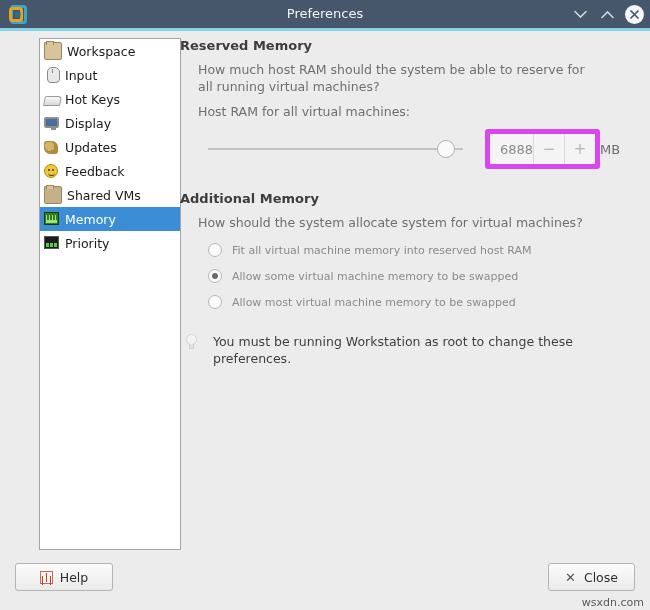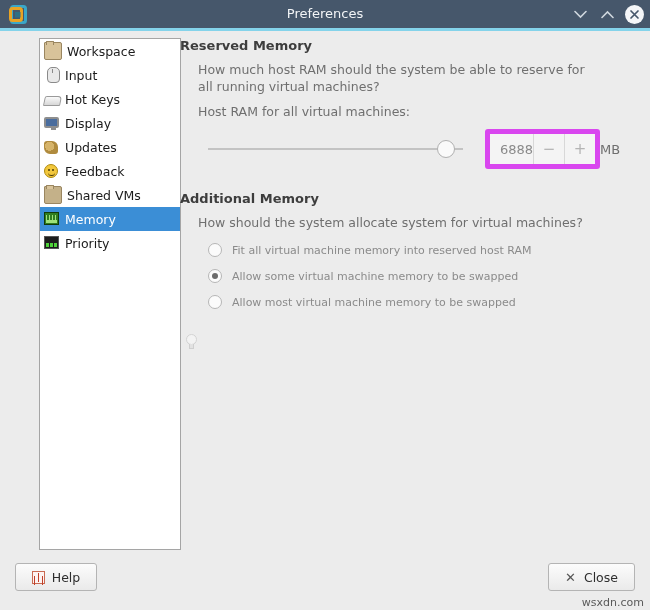--- a/index.html
+++ b/index.html
@@ -265,21 +265,21 @@
     background: linear-gradient(#fcfcfc, #eaeaea);
     border: 1px solid #b4b4b4;
     border-radius: 3px;
     display: flex;
     align-items: center;
     justify-content: center;
     font-size: 12.5px;
     color: #2e2e2e;
     box-sizing: border-box;
   }
-  .btn-help { left: 15px; top: 563px; width: 82px; }
+  .btn-help { left: 15px; top: 563px; width: 98px; }
   .btn-close { left: 548px; top: 563px; width: 87px; }
   .help-ico {
     width: 13px; height: 13px;
     margin-right: 7px;
     background: #fdf3f1;
     border: 1px solid #c96a52;
     box-sizing: border-box;
     position: relative;
   }
   .help-ico:before {
@@ -421,20 +421,21 @@
   <div class="radio-row">
     <span class="radio"></span>
     <span class="radio-label">Allow most virtual machine memory to be swapped</span>
   </div>
 
   <div class="note">
     <span class="bulb">
       <span class="bulb-glass"></span>
         <span class="bulb-base"></span>
     </span>
+    <span class="note-text">You must be running Workstation as root to change these preferences.</span>
   </div>
 </div>
 
 <div class="btn btn-help">
   <span class="help-ico"></span>
   <span>Help</span>
 </div>
 <div class="btn btn-close">
   <span class="close-x">✕</span>
   <span>Close</span>

